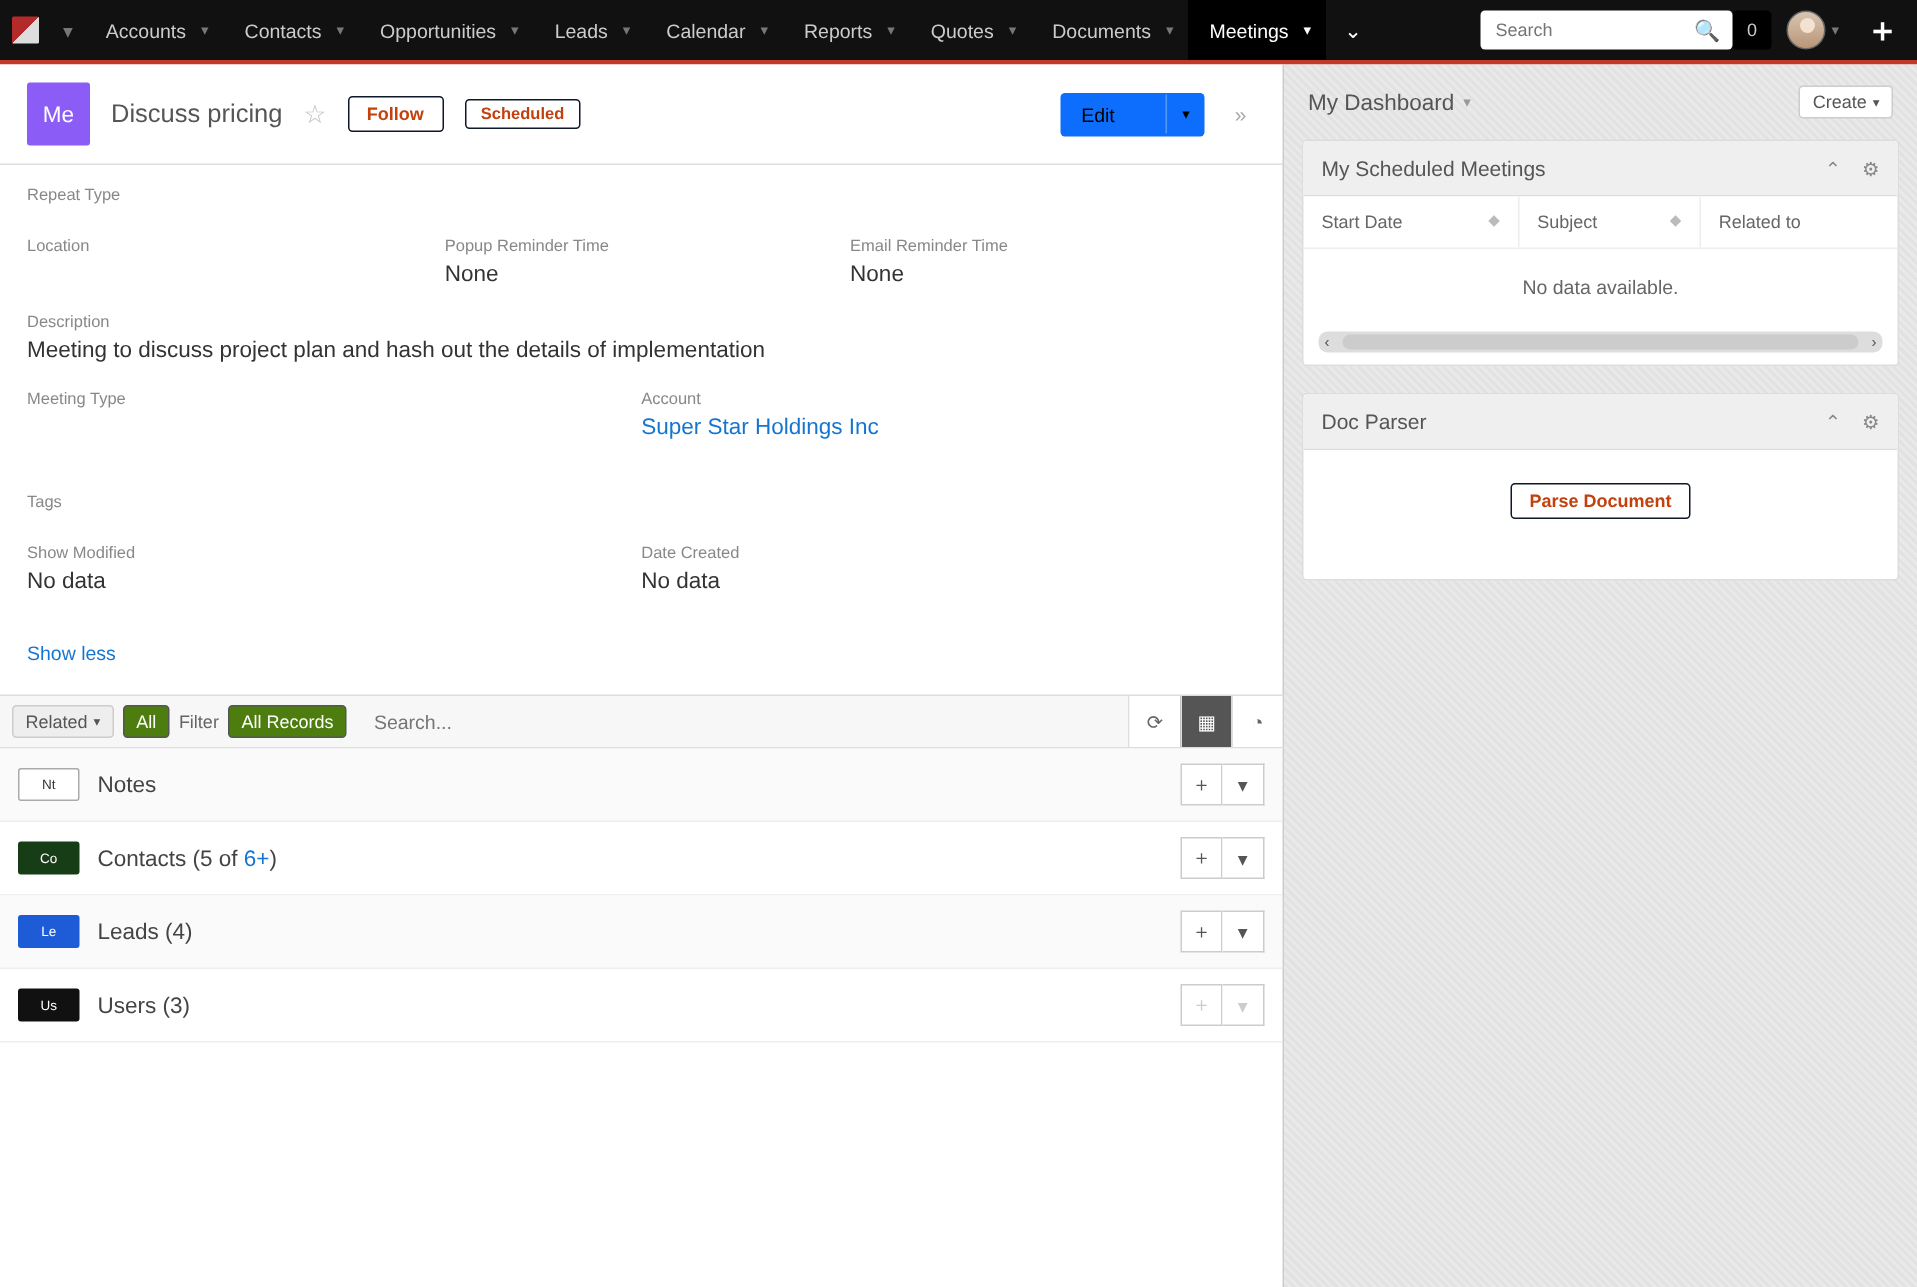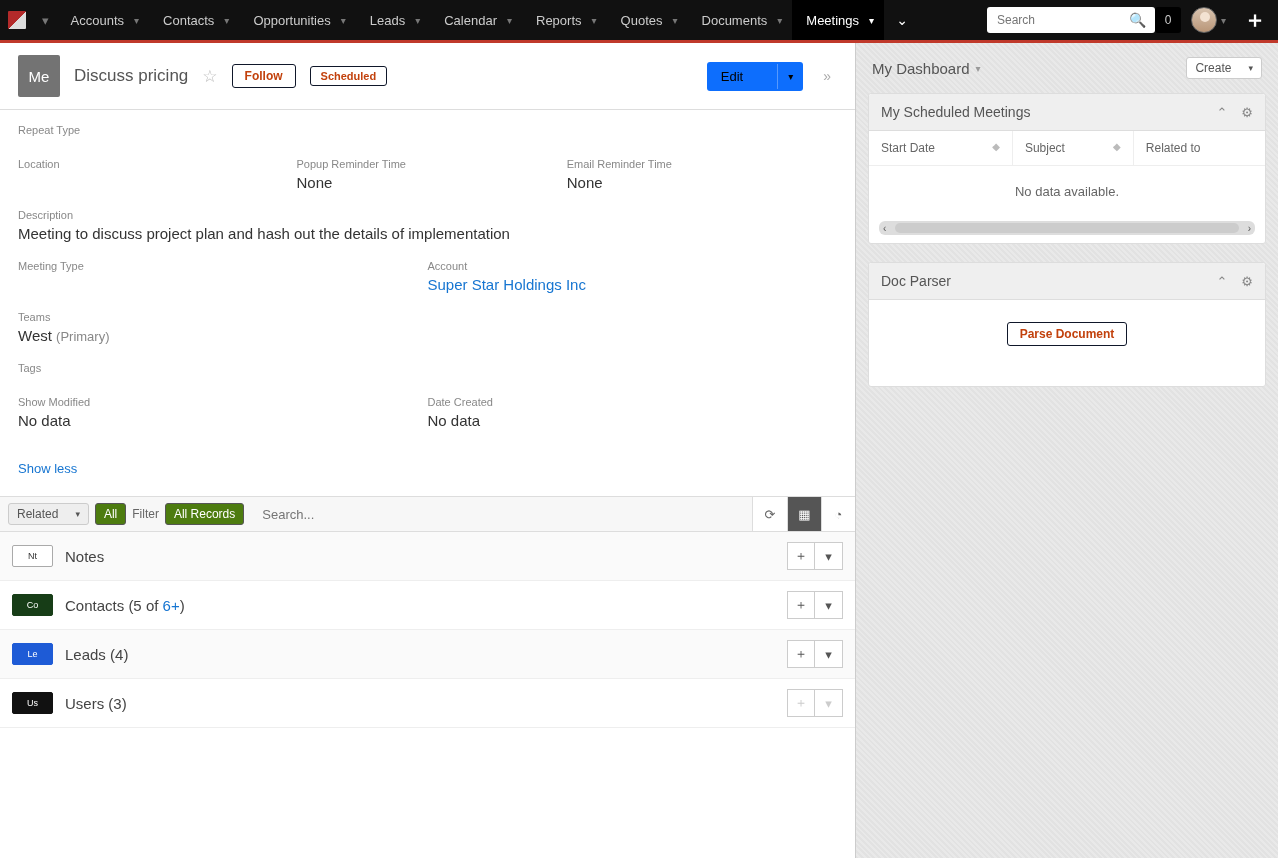--- a/index.html
+++ b/index.html
@@ -29,21 +29,21 @@
 
   .red-bar { height:3px; background:#c0392b; width:100%; }
 
   
   .main-wrap { display:flex; height:calc(100% - 43px); }
   .content-pane { flex:1; background:#fff; overflow:auto; border-right:1px solid #ccc; }
   .side-pane { width:422px; background:#e9e9e9; background-image:repeating-linear-gradient(45deg, rgba(0,0,0,0.03) 0 2px, transparent 2px 4px); overflow:auto; }
 
   
   .record-header { border-bottom:1px solid #ddd; padding:12px 18px; display:flex; align-items:center; gap:14px; }
-  .rec-badge { width:42px; height:42px; background:#737373; color:#fff; display:flex; align-items:center; justify-content:center; font-size:15px; border-radius:2px;}
+  .rec-badge { width:42px; height:42px; background:#8b5cf6; color:#fff; display:flex; align-items:center; justify-content:center; font-size:15px; border-radius:2px;}
   .rec-title { font-size:17px; color:#555; }
   .star-icon { color:#bbb; font-size:17px; cursor:pointer; }
   .btn-outline { border:1px solid #0f172a; background:#fff; color:#c2410c; padding:4px 12px; border-radius:3px; font-size:12px; cursor:pointer;font-weight:bold; }
   .btn-outline.small { padding:3px 10px; font-size:11px; }
   .header-spacer { flex:1; }
   .btn-primary { background:#0d6efd; color:#000000; border:none; border-radius:3px; display:flex; align-items:center; cursor:pointer;gap:20px; }
   .btn-primary .lbl { padding:7px 14px; font-size:13px; }
   .btn-primary .drop { border-left:1px solid rgba(255,255,255,0.3); padding:7px 10px; font-size:10px; }
   .collapse-side { color:#aaa; font-size:14px; padding:0 6px; cursor:pointer; }
 
@@ -54,21 +54,21 @@
   .field-col.third { flex:0 0 33%; }
   .fld-label { font-size:11px; color:#888; margin-bottom:4px; }
   .fld-value { font-size:15px; color:#333; }
   .fld-value a, .fld-link { color:#1675d1; text-decoration:none; cursor:pointer;}
   .fld-muted { color:#888; font-size:13px; }
   .show-less { color:#1675d1; font-size:13px; cursor:pointer; margin-top:14px; display:inline-block; }
 
   
   .related-bar { display:flex; align-items:center; border:1px solid #ddd; border-left:none; border-right:none; background:#f7f7f7; }
   .related-left { display:flex; align-items:center; gap:6px; padding:6px 8px; }
-  .pill { background:#eee; border:1px solid #ccc; border-radius:3px; padding:3px 8px; font-size:12px; color:#555; display:flex; align-items:center; gap:17px; cursor:pointer;}
+  .pill { background:#eee; border:1px solid #ccc; border-radius:3px; padding:3px 8px; font-size:12px; color:#555; display:flex; align-items:center; gap:4px; cursor:pointer;}
   .pill.dark { background:#4d7c0f; color:#fff; border-color:#555; }
   .pill-label { font-size:12px; color:#666; }
   .filter-input { flex:1; padding:6px 10px; }
   .filter-input input { width:100%; border:none; background:transparent; font-size:13px; outline:none; }
   .icon-btn-group { display:flex; border-left:1px solid #ddd; }
   .icon-btn { width:34px; height:34px; display:flex; align-items:center; justify-content:center; border-left:1px solid #ddd; color:#666; cursor:pointer; background:#fff;}
   .icon-btn:first-child{border-left:none;}
   .icon-btn.dark{ background:#555; color:#fff;}
 
   
@@ -216,27 +216,20 @@
         <div class="field-col">
           <div class="fld-label">Meeting Type</div>
         </div>
         <div class="field-col">
           <div class="fld-label">Account</div>
           <div class="fld-value"><a>Super Star Holdings Inc</a></div>
         </div>
       </div>
 
       <div class="field-row">
-        <div class="field-col">
-          <div class="fld-label">Teams</div>
-          <div class="fld-value">
-            <span>West</span>
-            <span class="fld-muted">(Primary)</span>
-          </div>
-        </div>
       </div>
 
       <div class="field-row">
         <div class="field-col">
           <div class="fld-label">Tags</div>
         </div>
       </div>
 
       <div class="field-row">
         <div class="field-col">

